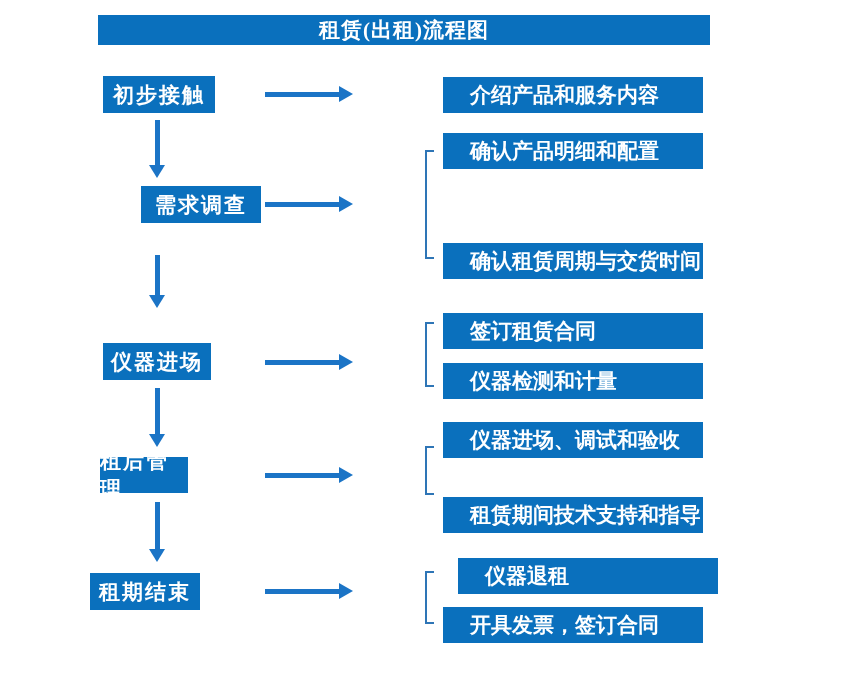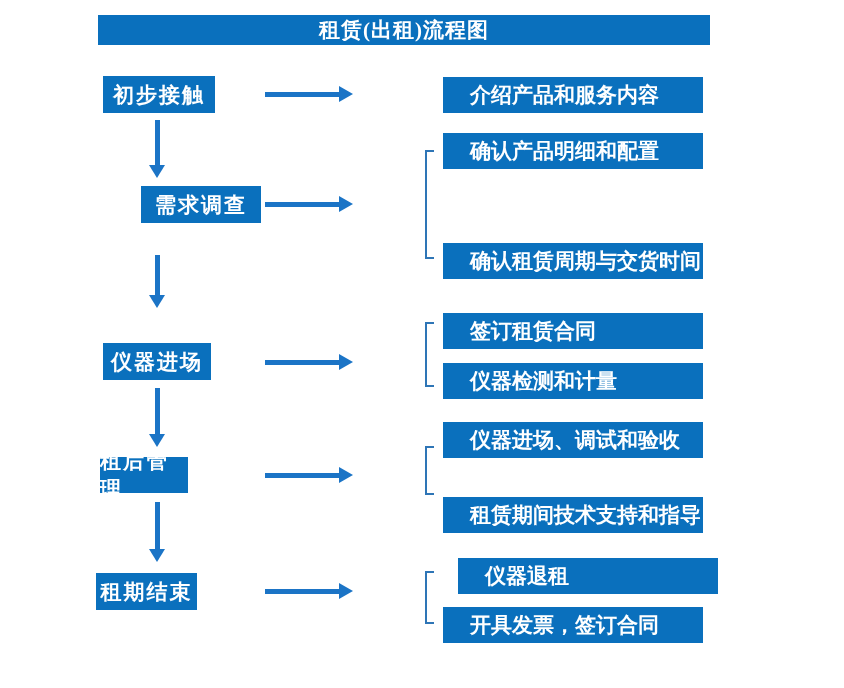--- a/index.html
+++ b/index.html
@@ -95,21 +95,21 @@
 <body>
 
 <div class="canvas">
 
   <div class="title-bar">租赁(出租)流程图</div>
 
   <div class="step" style="left:103px; top:76px;  width:112px; height:37px;">初步接触</div>
   <div class="step" style="left:103px; top:186px; width:120px; height:37px;margin-left:38px;">需求调查</div>
   <div class="step" style="left:103px; top:343px; width:108px; height:37px;">仪器进场</div>
   <div class="step" style="left:100px; top:457px; width:88px; height:36px;">租后管理</div>
-  <div class="step" style="left:96px;  top:573px; width:101px; height:37px;">租期结束</div>
+  <div class="step" style="left:90px;  top:573px; width:110px; height:37px;">租期结束</div>
 
   <div class="varrow" style="top:120px; height:58px;">
     <span class="shaft"></span>
     <span class="head"></span>
   </div>
   <div class="varrow" style="top:255px; height:53px;">
     <span class="shaft"></span>
     <span class="head"></span>
   </div>
   <div class="varrow" style="top:388px; height:59px;">

